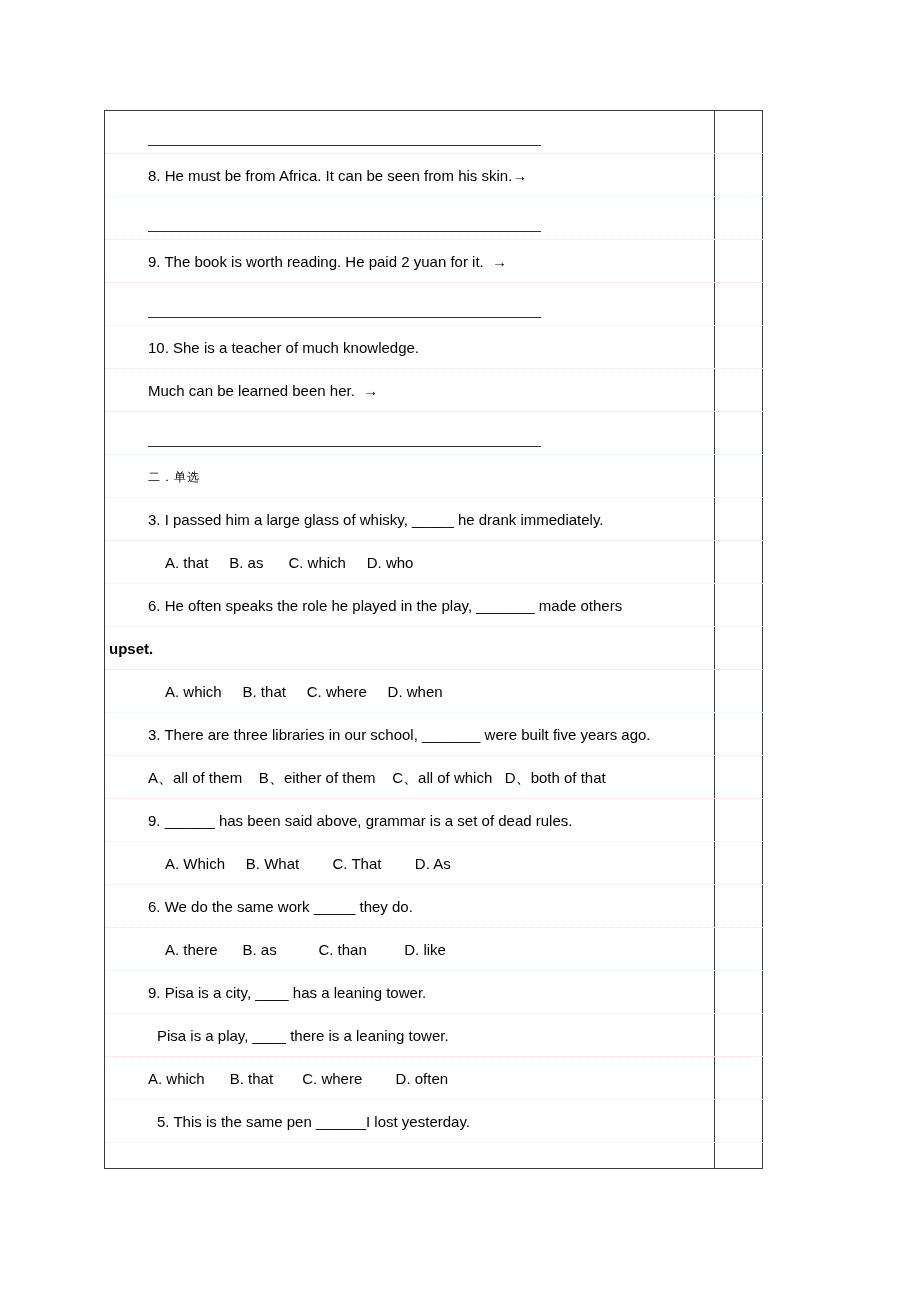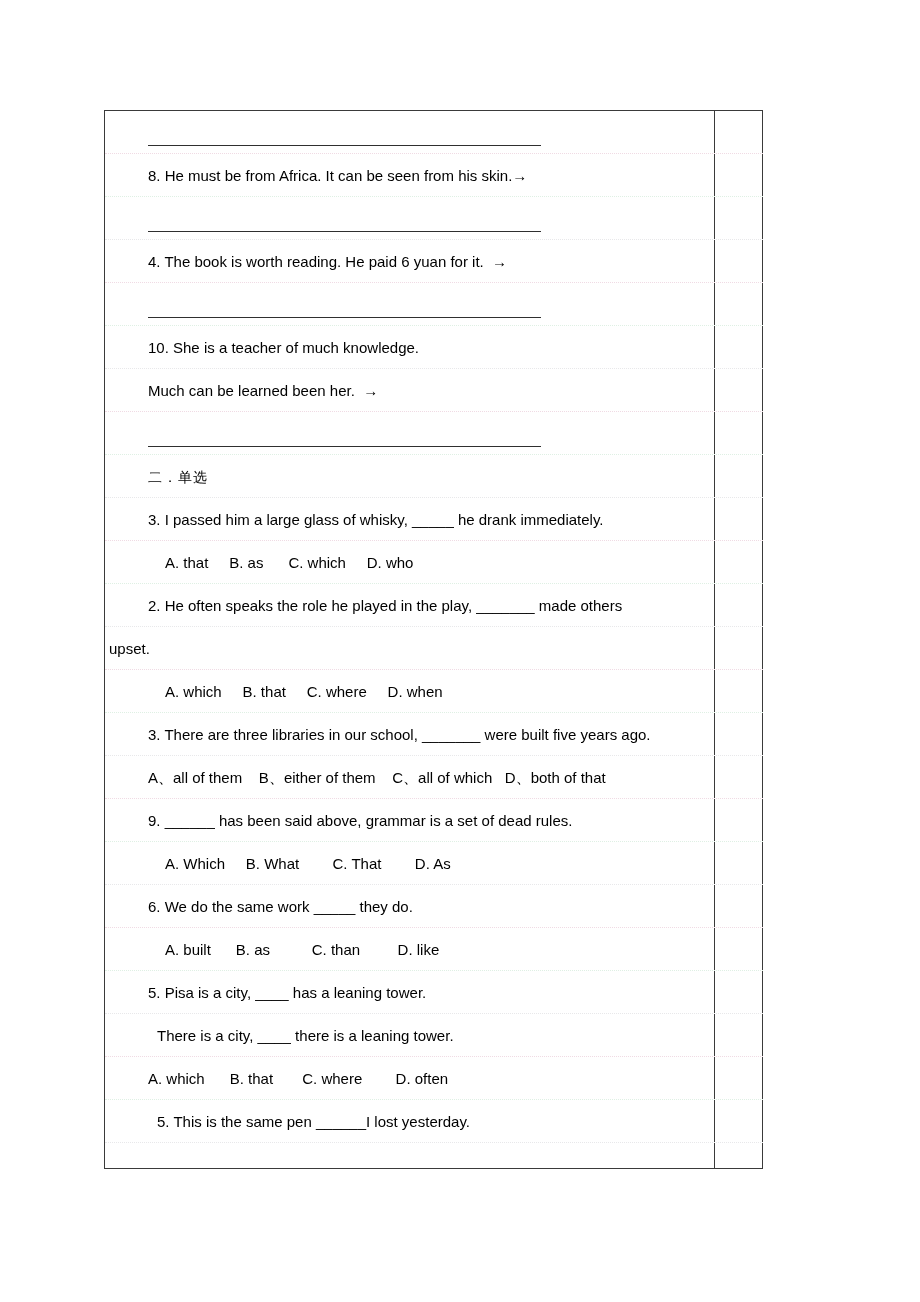--- a/index.html
+++ b/index.html
@@ -85,64 +85,64 @@
     width: 393px;
     border-bottom: 1.6px solid #2f2f2f;
     height: 0;
     display: block;
   }
 
   .q-text { padding-left: 43px; height: 43px; display: flex; align-items: center; }
   .q-opts { padding-left: 60px; height: 43px; display: flex; align-items: center; }
   .q-opts.flush { padding-left: 43px; }
   .q-text.indent2 { padding-left: 52px; }
-  .overflow-left { padding-left: 4px; height: 43px; display: flex; align-items: center; }
+  .overflow-left { padding-left: 4px; height: 43px; display: flex; align-items: center; font-weight: bold; }
 
   .section-head {
     padding-left: 43px;
     height: 43px;
     display: flex;
     align-items: center;
-    font-family: Liberation Sans, sans-serif;
-    font-size: 14px;
+    font-family: Liberation Serif, serif;
+    font-size: 12px;
     letter-spacing: 1px;
   }
 </style>
 </head>
 <body>
 
 <div class="page">
 
   <table class="doc-table">
     <tbody>
         <tr>
       <td class="col-main">
         <div class="cell-inner" id="rows-host">
               <div class="row gridline answer-rule"><span class="rule"></span></div>
               <div class="row gridline gridline-green"><div class="q-text">8. He must be from Africa. It can be seen from his skin.→</div></div>
               <div class="row gridline gridline-gray answer-rule"><span class="rule"></span></div>
-              <div class="row gridline"><div class="q-text">4. The book is worth reading. He paid 6 yuan for it.  →</div></div>
+              <div class="row gridline"><div class="q-text">9. The book is worth reading. He paid 2 yuan for it.  →</div></div>
               <div class="row gridline gridline-green answer-rule"><span class="rule"></span></div>
               <div class="row gridline gridline-gray"><div class="q-text">10. She is a teacher of much knowledge.</div></div>
               <div class="row gridline"><div class="q-text">Much can be learned been her.  →</div></div>
               <div class="row gridline gridline-green answer-rule"><span class="rule"></span></div>
               <div class="row gridline gridline-gray"><div class="section-head">二．单选</div></div>
               <div class="row gridline"><div class="q-text">3. I passed him a large glass of whisky, _____ he drank immediately.</div></div>
               <div class="row gridline gridline-green"><div class="q-opts">A. that     B. as      C. which     D. who</div></div>
-              <div class="row gridline gridline-gray"><div class="q-text">2. He often speaks the role he played in the play, _______ made others</div></div>
+              <div class="row gridline gridline-gray"><div class="q-text">6. He often speaks the role he played in the play, _______ made others</div></div>
               <div class="row gridline"><div class="overflow-left">upset.</div></div>
               <div class="row gridline gridline-green"><div class="q-opts">A. which     B. that     C. where     D. when</div></div>
               <div class="row gridline gridline-gray"><div class="q-text">3. There are three libraries in our school, _______ were built five years ago.</div></div>
               <div class="row gridline"><div class="q-opts flush">A、all of them    B、either of them    C、all of which   D、both of that</div></div>
               <div class="row gridline gridline-green"><div class="q-text">9. ______ has been said above, grammar is a set of dead rules.</div></div>
               <div class="row gridline gridline-gray"><div class="q-opts">A. Which     B. What        C. That        D. As</div></div>
               <div class="row gridline"><div class="q-text">6. We do the same work _____ they do.</div></div>
-              <div class="row gridline gridline-green"><div class="q-opts">A. built      B. as          C. than         D. like</div></div>
-              <div class="row gridline gridline-gray"><div class="q-text">5. Pisa is a city, ____ has a leaning tower.</div></div>
-              <div class="row gridline"><div class="q-text indent2">There is a city, ____ there is a leaning tower.</div></div>
+              <div class="row gridline gridline-green"><div class="q-opts">A. there      B. as          C. than         D. like</div></div>
+              <div class="row gridline gridline-gray"><div class="q-text">9. Pisa is a city, ____ has a leaning tower.</div></div>
+              <div class="row gridline"><div class="q-text indent2">Pisa is a play, ____ there is a leaning tower.</div></div>
               <div class="row gridline gridline-green"><div class="q-opts flush">A. which      B. that       C. where        D. often</div></div>
               <div class="row gridline gridline-gray"><div class="q-text indent2">5. This is the same pen ______I lost yesterday.</div></div>
             </div>
       </td>
       <td class="col-side">
         <div class="cell-side-inner"></div>
       </td>
     </tr>
   </tbody>
     </table>

